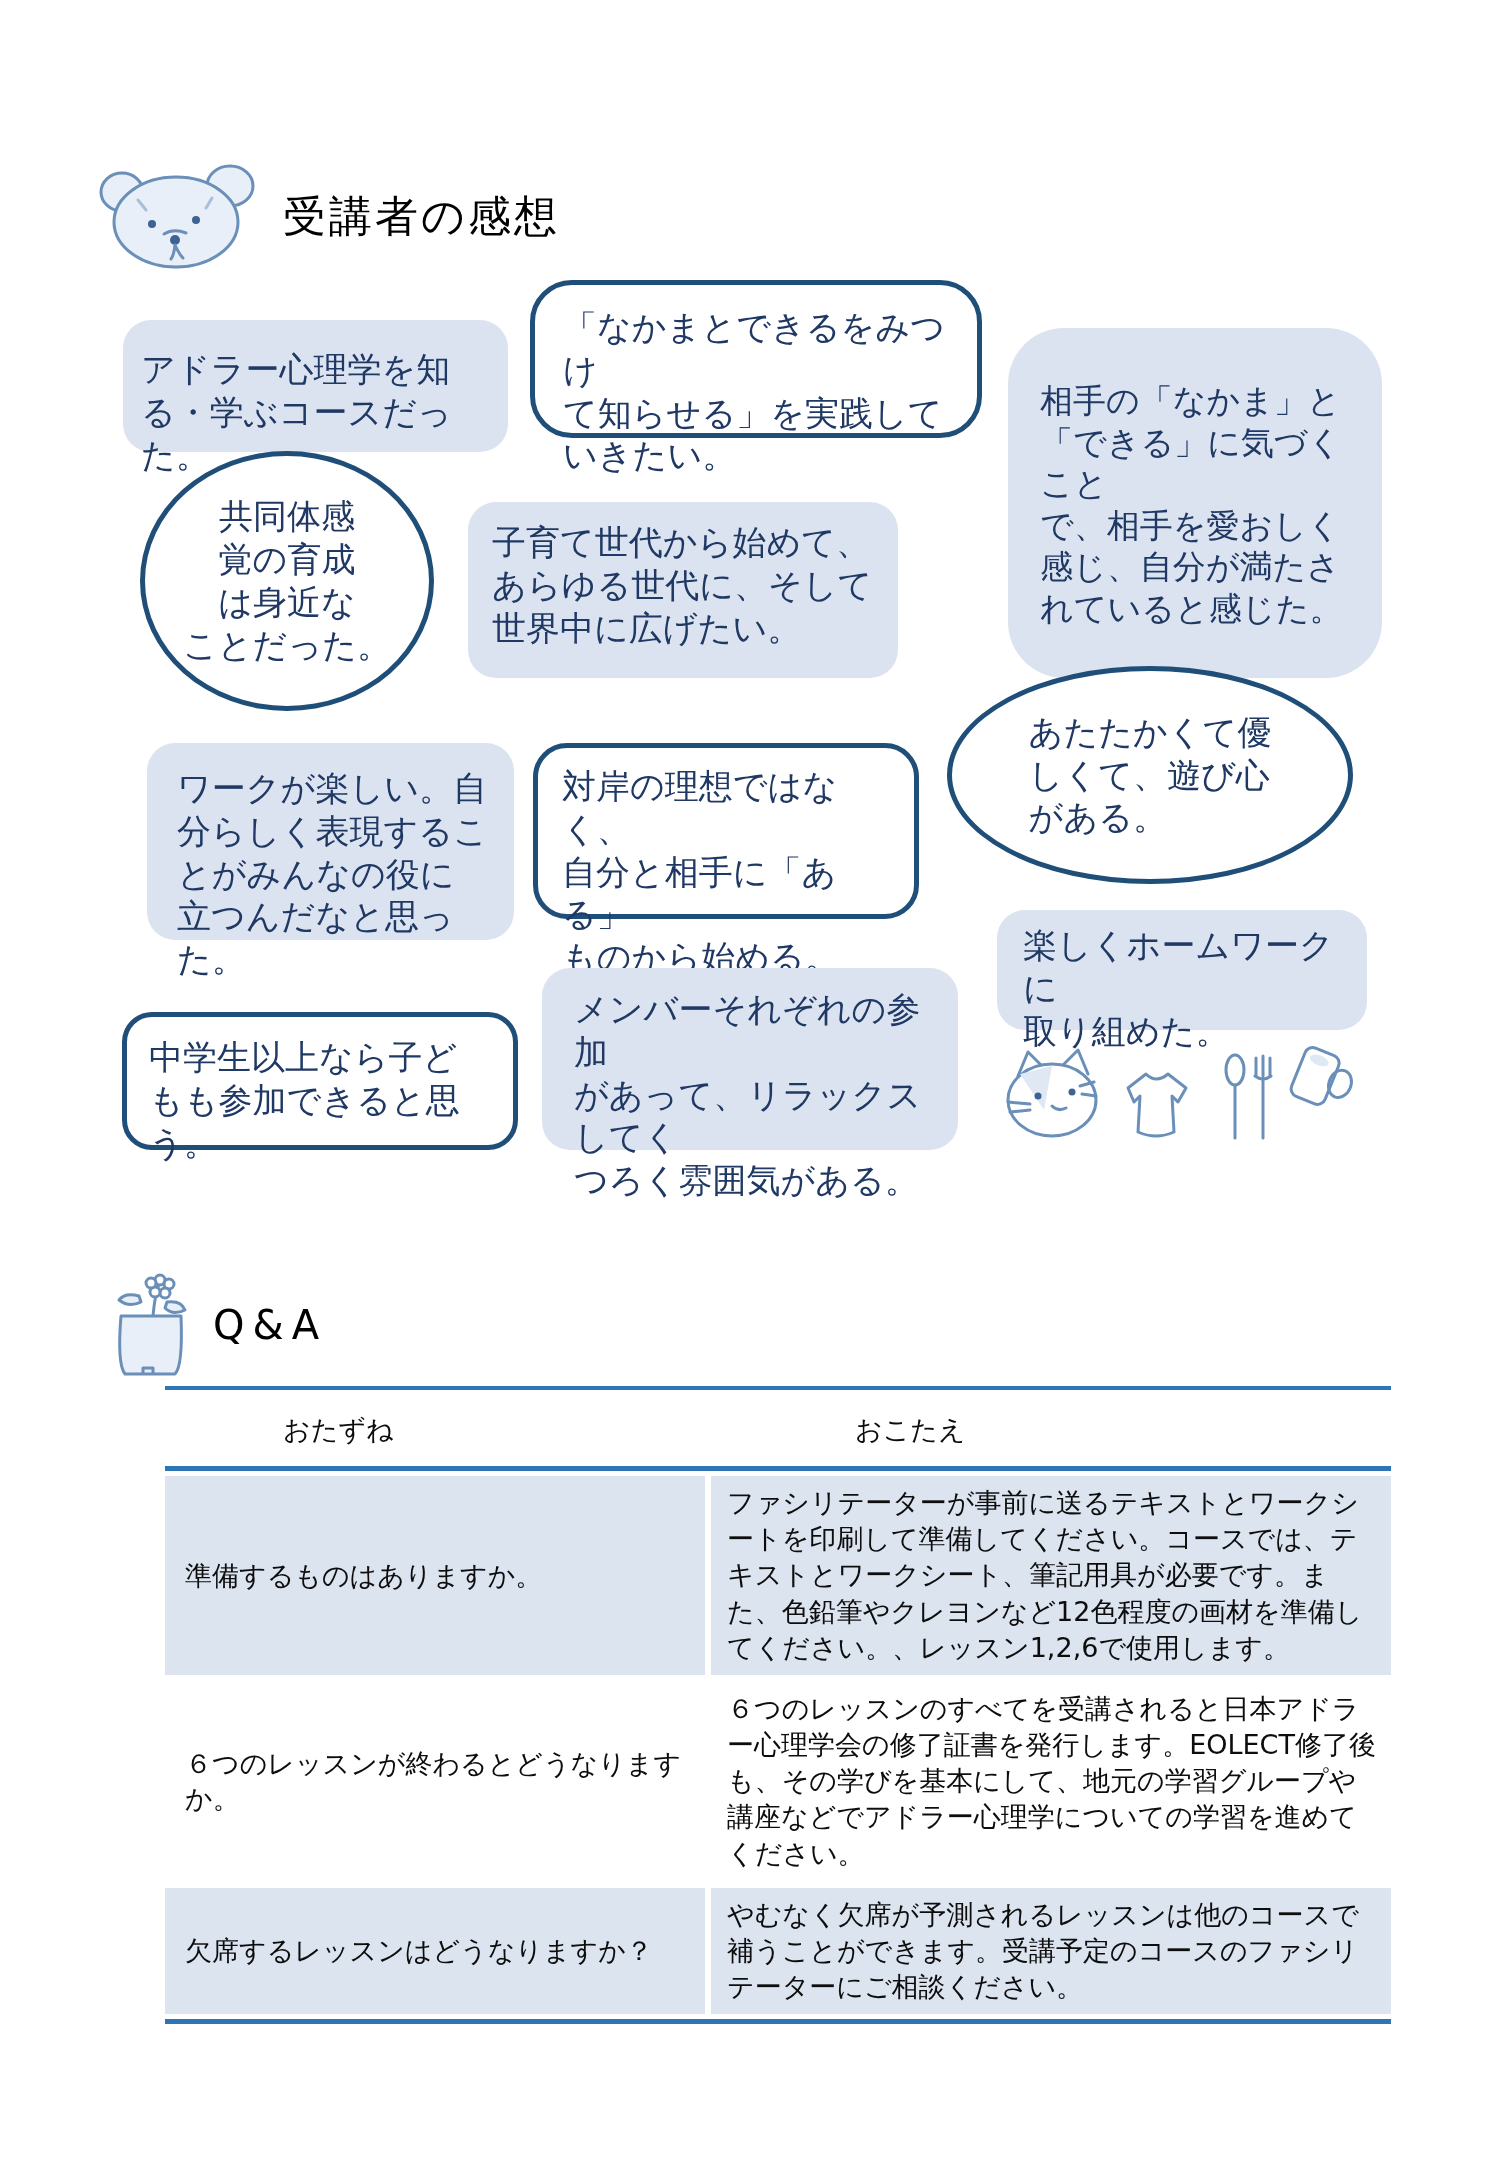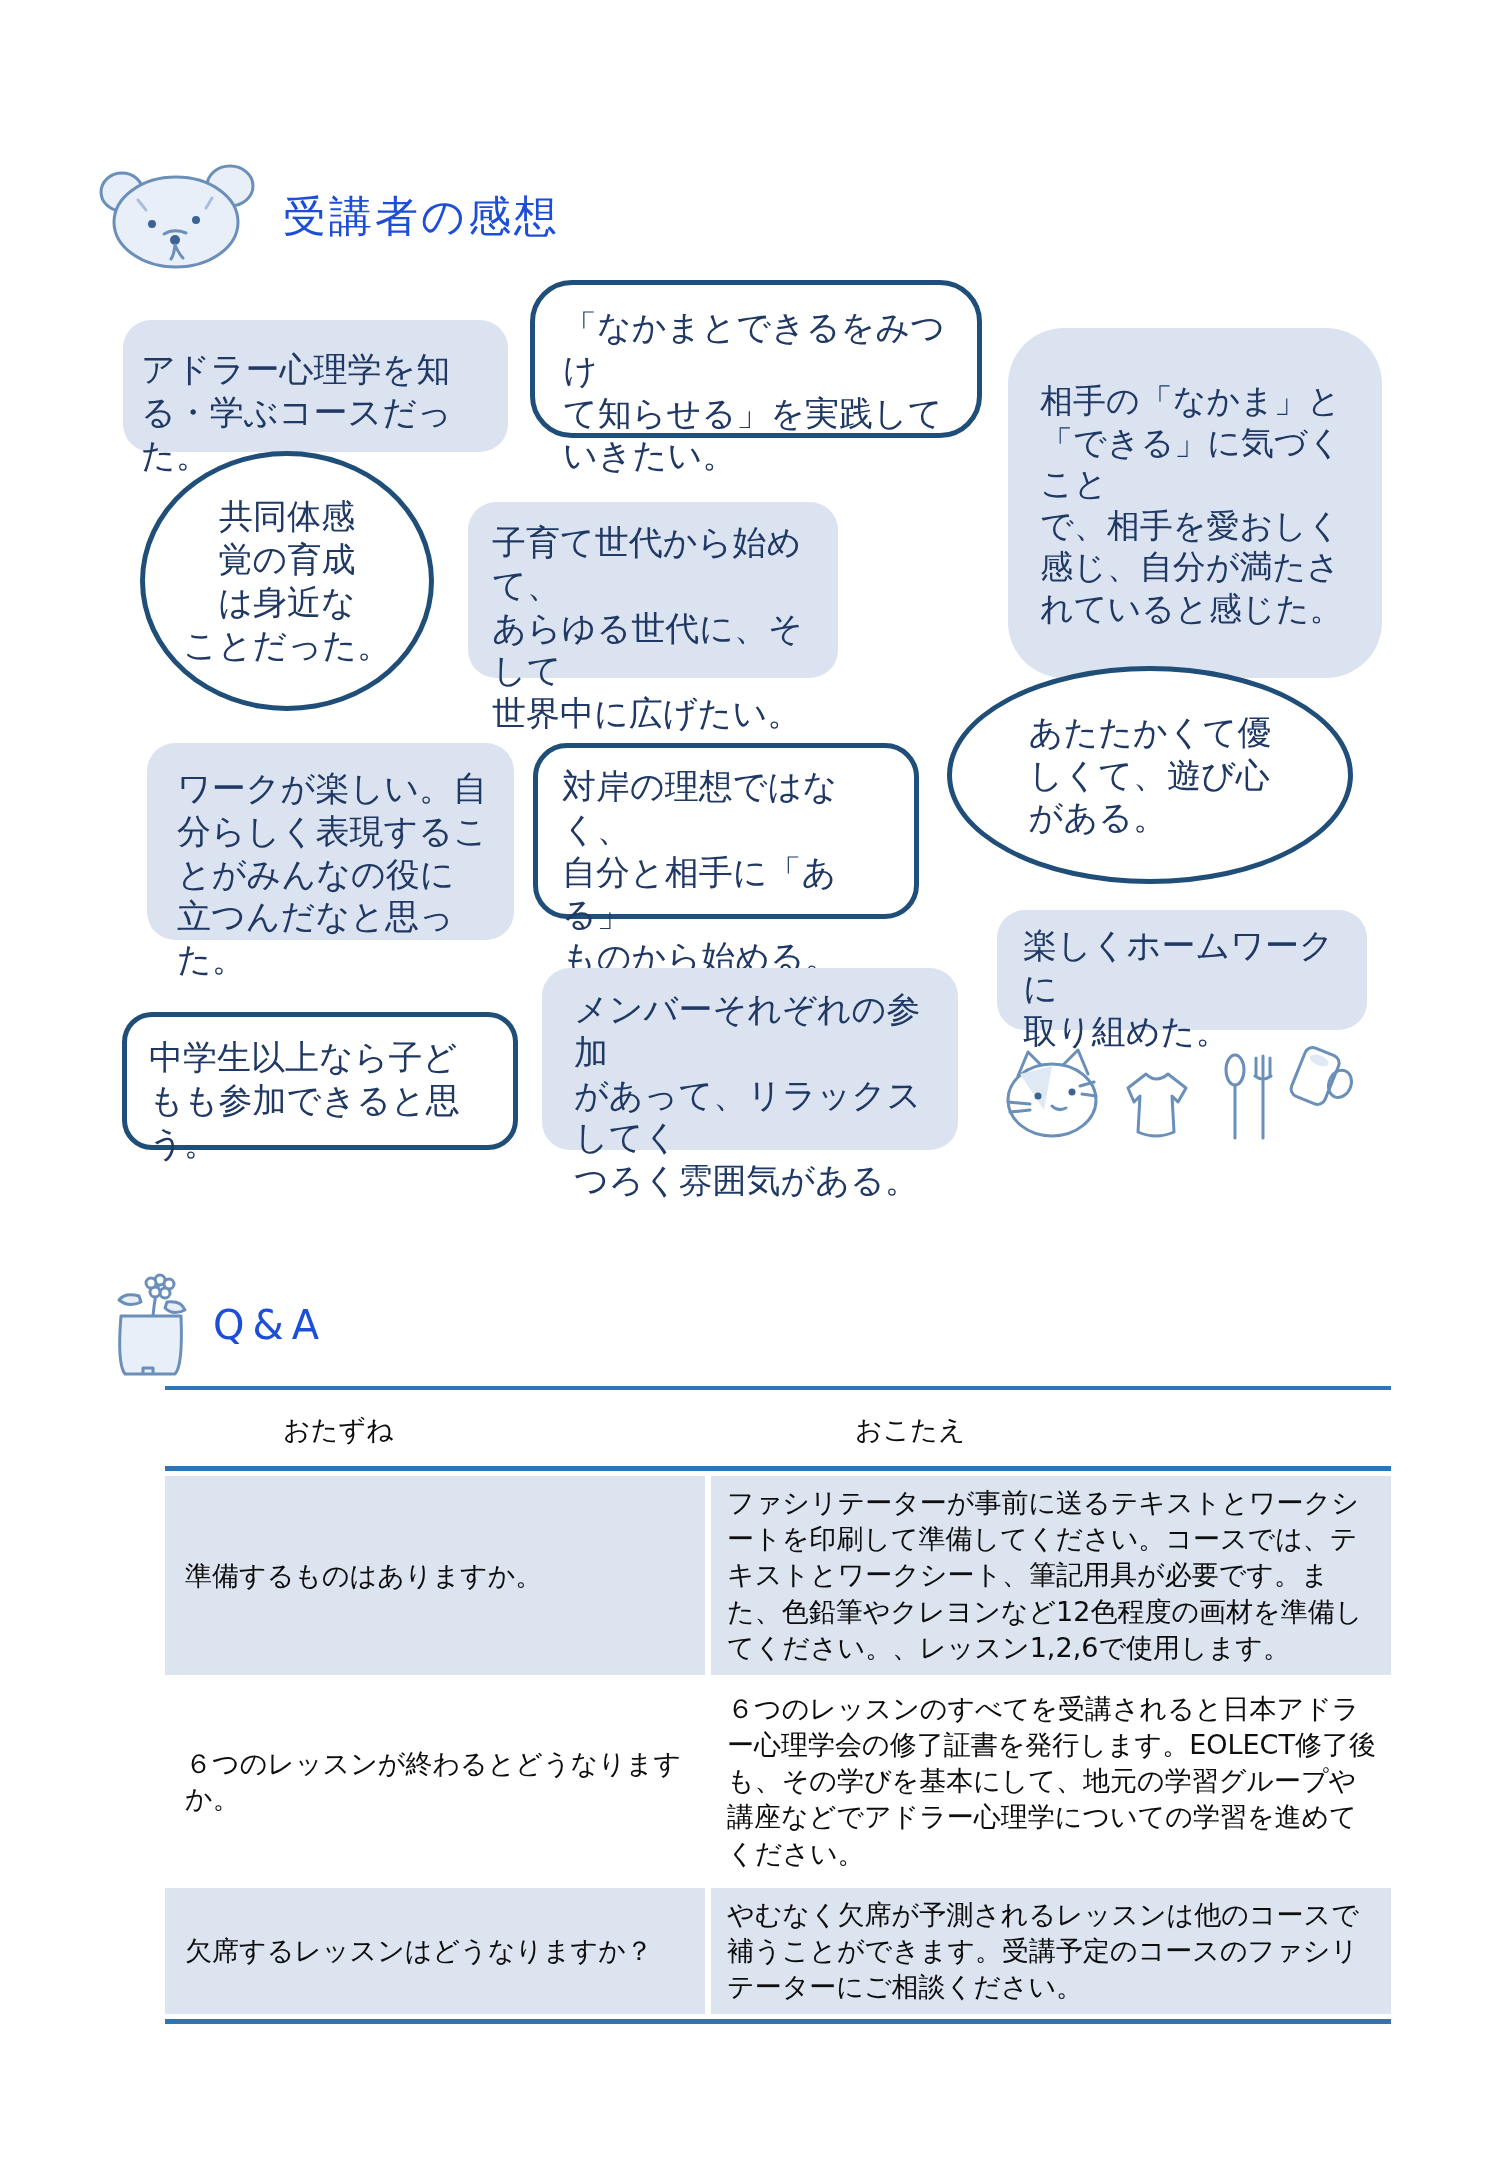--- a/index.html
+++ b/index.html
@@ -1,36 +1,36 @@
 <!DOCTYPE html>
 <html><head>
 <meta charset="utf-8">
 <style>
   html,body{margin:0;padding:0;background:#ffffff;}
   body{font-family:"DejaVu Sans","Liberation Sans",sans-serif;}
   .page{position:relative;width:1500px;height:2167px;margin:0 auto;background:#ffffff;overflow:hidden;}
 
   
-  .sec-title{position:absolute;color:#1d4ed8;font-size:43px;letter-spacing:3px;}
+  .sec-title{position:absolute;color:#000000;font-size:43px;letter-spacing:3px;}
   .t-title{left:283px;top:188px;}
   .qa-title{left:213px;top:1302px;font-size:40px;letter-spacing:8px;}
 
   
   .bubble{position:absolute;box-sizing:border-box;color:#1f3864;font-size:34px;
           line-height:1.26;white-space:pre-line;}
   .filled{background:#dbe3f0;border-radius:28px;}
   .outlined{border:5px solid #1f4e79;background:#ffffff;border-radius:38px;}
   .roundc{border:5px solid #1f4e79;background:#ffffff;border-radius:50%;
           display:flex;align-items:center;justify-content:center;text-align:center;}
 
   .b1{left:123px;top:320px;width:385px;height:132px;padding:28px 18px;}
   .b2{left:530px;top:280px;width:452px;height:158px;padding:21px 28px;border-radius:42px;}
   .b3{left:1008px;top:300px;width:374px;height:350px;padding:52px 20px 0 32px;font-size:33px;border-radius:56px;margin-top:28px;}
   .b4{left:140px;top:451px;width:294px;height:260px;}
-  .b5{left:468px;top:502px;width:370px;height:176px;padding:19px 24px;}
+  .b5{left:468px;top:502px;width:430px;height:176px;padding:19px 24px;}
   .b6{left:147px;top:743px;width:367px;height:197px;padding:24px 16px 0 30px;}
   .b7{left:533px;top:743px;width:386px;height:176px;padding:17px 24px;border-radius:34px;}
   .b8{left:947px;top:666px;width:406px;height:218px;display:flex;align-items:center;
       justify-content:center;text-align:left;}
   .b9{left:997px;top:910px;width:370px;height:120px;padding:14px 26px;}
   .b10{left:122px;top:1012px;width:396px;height:138px;padding:19px 22px;border-radius:30px;}
   .b11{left:542px;top:968px;width:416px;height:182px;padding:20px 32px;}
 
   
   .icn{position:absolute;display:block;}

